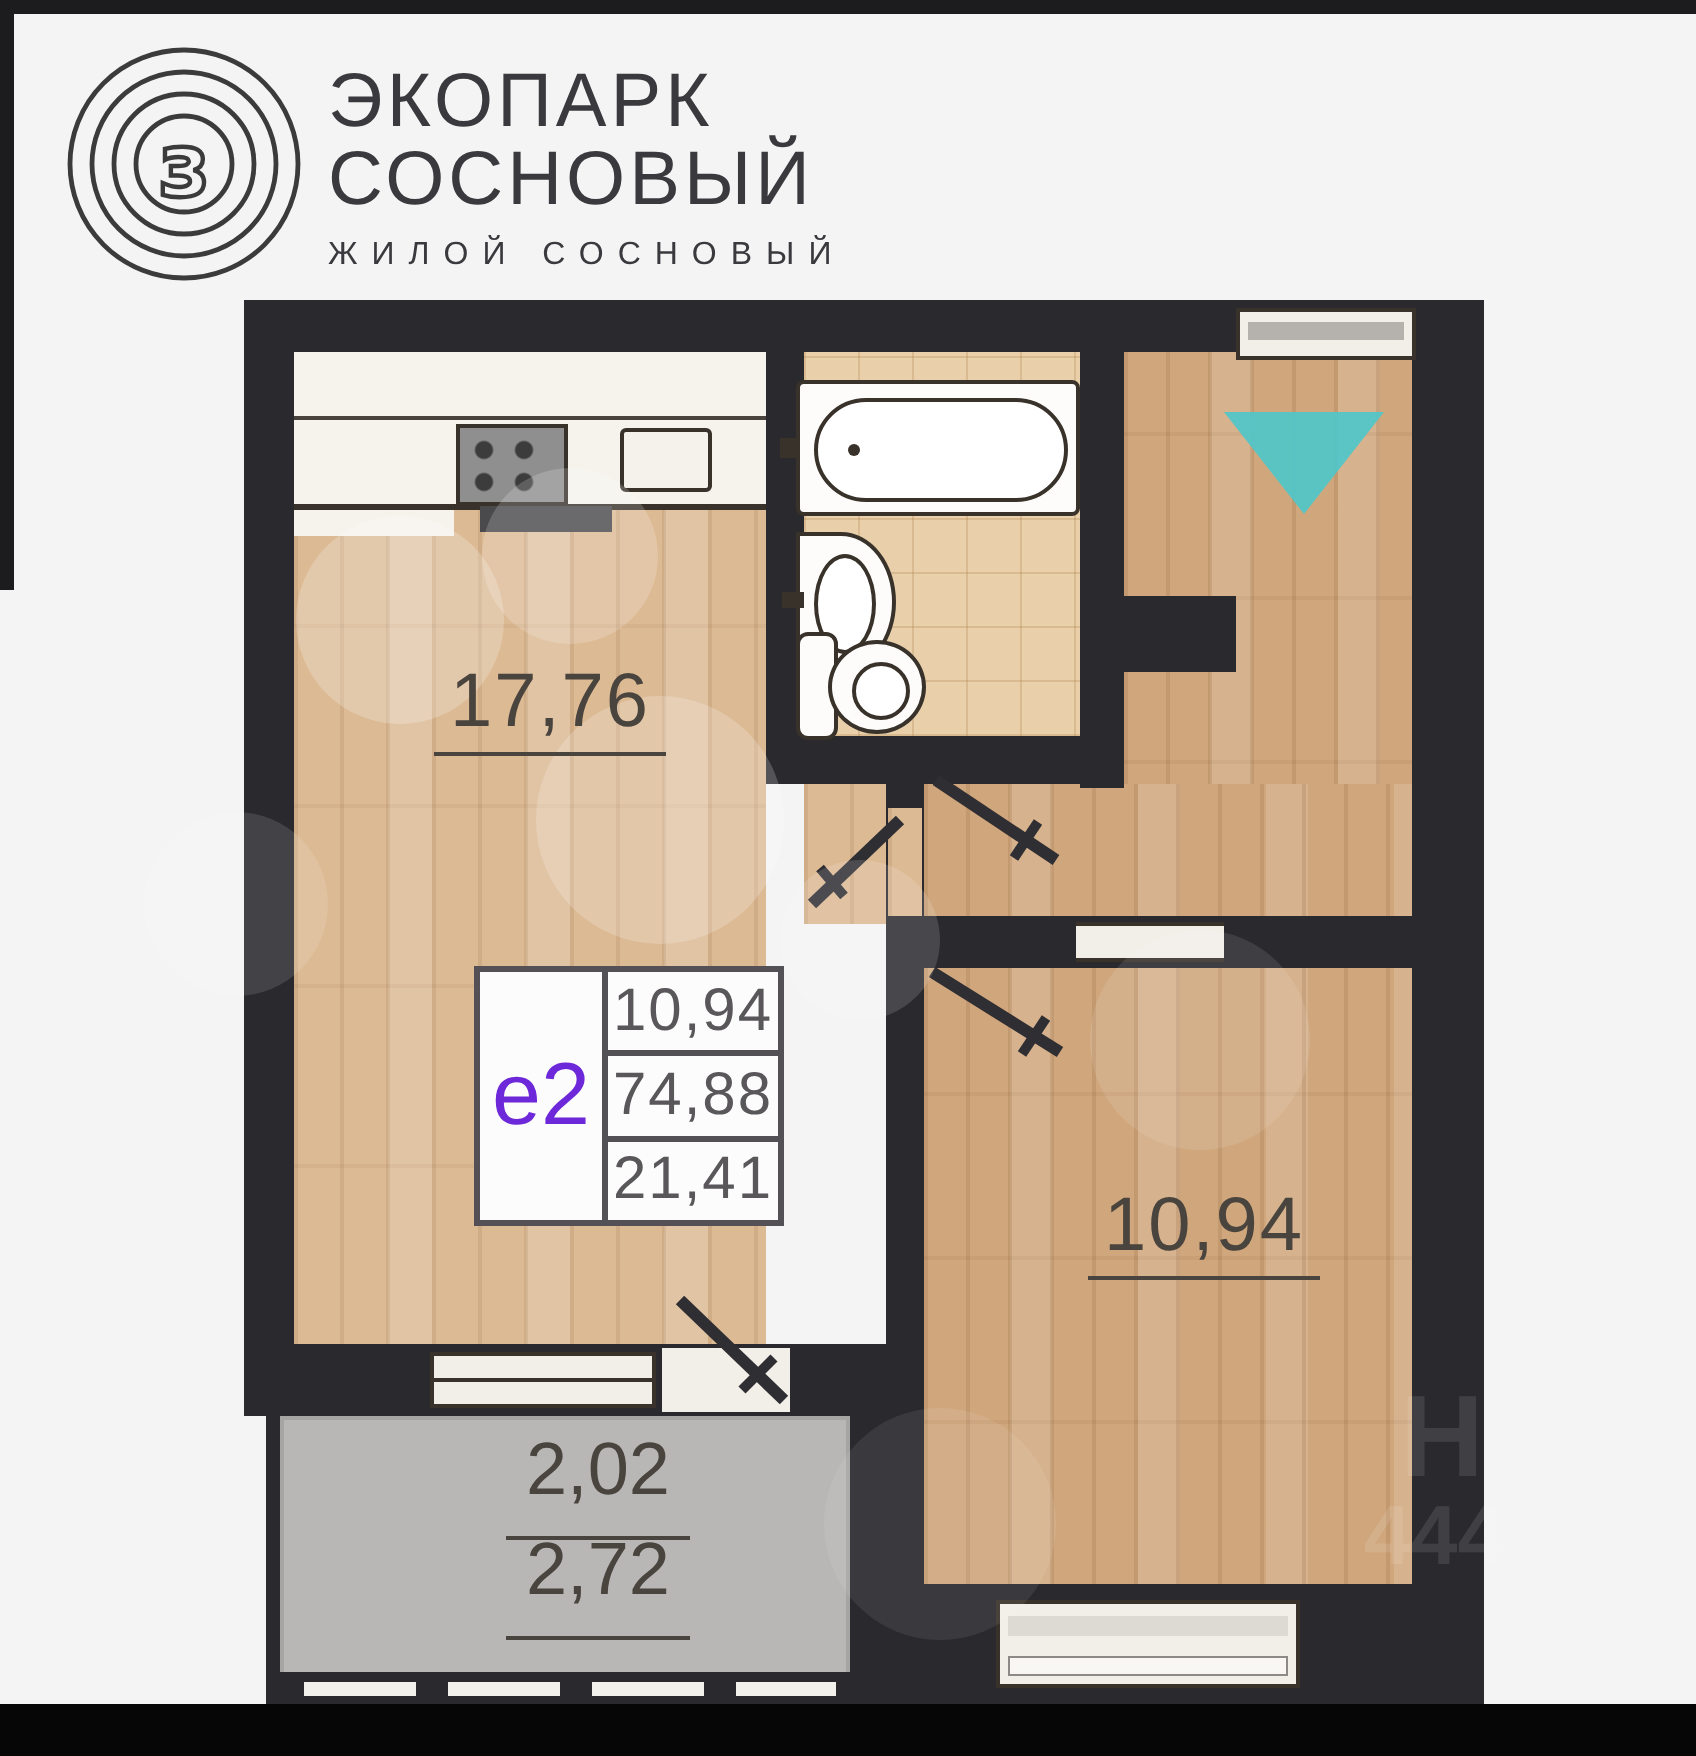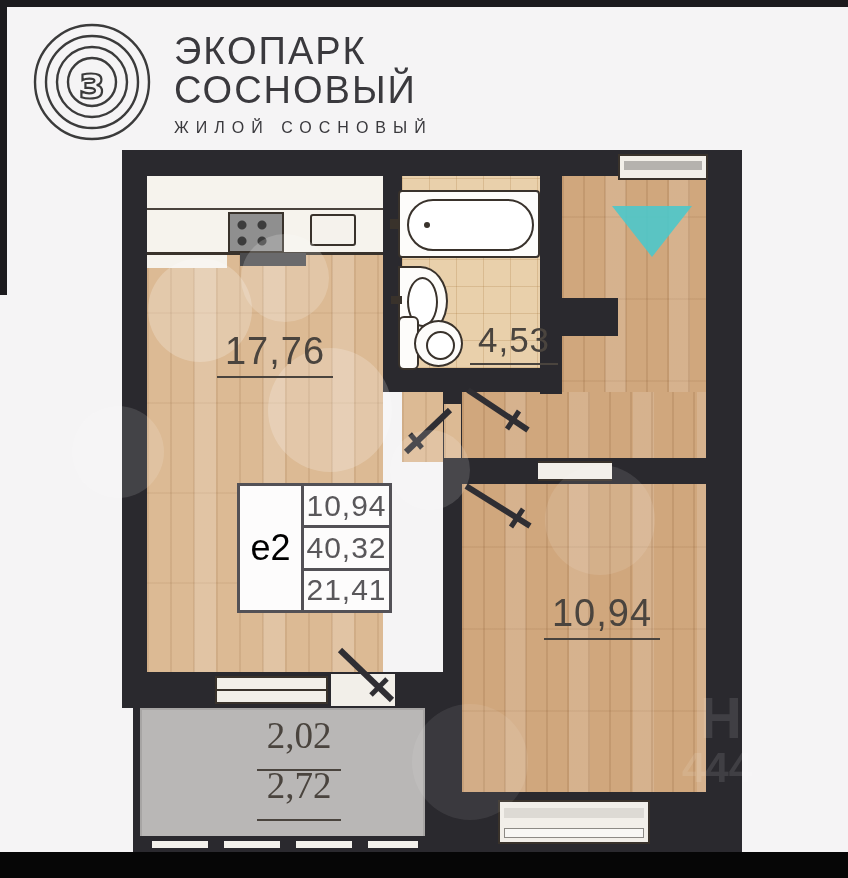--- a/index.html
+++ b/index.html
@@ -27,46 +27,46 @@
       repeating-linear-gradient(0deg,rgba(160,110,50,.22) 0 1px,transparent 1px 27px);}
   .balcony-floor{background:#b9b7b6;box-shadow:inset 0 0 0 2px #a7a5a4;}
   .white-open{background:#f2efe9;border:2px solid #39322b;box-sizing:border-box;}
   .room-label{color:#4a443e;font-size:38px;letter-spacing:1px;text-align:center;}
   .room-label span{display:inline-block;border-bottom:2.5px solid #4a443e;padding:0 8px 3px;}
   
   .fix{box-sizing:border-box;border:2.5px solid #39322b;background:#fdfcfa;}
   
   .infobox{display:flex;background:#fdfcfc;border:3px solid #535156;box-sizing:border-box;}
   .infobox .typecell{width:61px;border-right:3px solid #535156;display:flex;align-items:center;
-        justify-content:center;font-size:36px;color:#000000;}
+        justify-content:center;font-size:44px;color:#6d28d9;}
   .infobox .rows{flex:1;display:flex;flex-direction:column;}
   .infobox .rows div{flex:1;display:flex;align-items:center;justify-content:center;
         font-size:30px;color:#59575a;letter-spacing:1px;}
   .infobox .rows div + div{border-top:3px solid #535156;}
   .balc-label{color:#4a443e;font-size:37px;text-align:center;}
-  .balc-label span{display:inline-block;border-bottom:2.5px solid #4a443e;padding:0 10px 12px;font-family:Liberation Serif, serif;}
+  .balc-label span{display:inline-block;border-bottom:2.5px solid #4a443e;padding:0 10px 12px;}
 </style>
 </head>
 <body>
 
 <div class="page">
 
   <div class="abs" style="left:0;top:0;width:848px;height:7px;background:#1c1b1e;"></div>
   <div class="abs" style="left:0;top:0;width:7px;height:295px;background:#1c1b1e;"></div>
   <div class="abs" style="left:0;top:852px;width:848px;height:26px;background:#060606;"></div>
 
   <div class="abs" style="left:28px;top:18px;width:760px;height:130px;">
     <svg class="abs" style="left:0;top:0;" width="128" height="128" viewBox="0 0 128 128">
       <circle cx="64" cy="64" r="57" fill="none" stroke="#3b3b3b" stroke-width="2.4"></circle>
       <circle cx="64" cy="64" r="46" fill="none" stroke="#3b3b3b" stroke-width="2.4"></circle>
       <circle cx="64" cy="64" r="35" fill="none" stroke="#3b3b3b" stroke-width="2.4"></circle>
       <circle cx="64" cy="64" r="24" fill="none" stroke="#3b3b3b" stroke-width="2.4"></circle>
       <text x="64" y="80" text-anchor="middle" font-size="44" font-family="DejaVu Sans, sans-serif" font-weight="bold" fill="#f5f4f5" stroke="#3b3b3b" stroke-width="2.2">з</text>
     </svg>
-    <div class="abs" style="left:146px;top:14px;">
+    <div class="abs" style="left:136px;top:14px;">
       <div class="brand-title">ЭКОПАРК</div>
       <div class="brand-title">СОСНОВЫЙ</div>
       <div class="brand-sub">ЖИЛОЙ СОСНОВЫЙ</div>
     </div>
   </div>
 
   <div class="abs" style="left:0;top:0;width:848px;height:878px;">
 
     <div class="abs wood-light" style="left:147px;top:176px;width:236px;height:496px;"></div>
     <div class="abs" style="left:147px;top:176px;width:236px;height:79px;background:#f6f3ed;"></div>
@@ -159,36 +159,33 @@
         <circle cx="600" cy="520" r="55" opacity="0.10"></circle>
         <circle cx="470" cy="762" r="58" opacity="0.08"></circle>
       </g>
       <text x="700" y="738" font-size="58" fill="#ffffff" opacity="0.10" font-family="Liberation Sans, sans-serif" font-weight="bold">Н</text>
       <text x="682" y="782" font-size="42" fill="#ffffff" opacity="0.10" font-family="Liberation Sans, sans-serif" font-weight="bold">444</text>
     </svg>
 
     <div class="abs room-label" style="left:200px;top:330px;width:150px;">
       <span>17,76</span>
     </div>
-    <div class="abs room-label" style="left:452px;top:320px;width:124px;font-size:35px;">
-      <span>4,53</span>
-    </div>
     <div class="abs room-label" style="left:526px;top:592px;width:152px;">
       <span>10,94</span>
     </div>
     <div class="abs balc-label" style="left:228px;top:714px;width:142px;">
       <span>2,02</span>
     </div>
     <div class="abs balc-label" style="left:228px;top:764px;width:142px;">
       <span>2,72</span>
     </div>
 
     <div class="abs infobox" style="left:237px;top:483px;width:155px;height:130px;">
       <div class="typecell">е2</div>
       <div class="rows">
         <div>10,94</div>
-        <div>40,32</div>
+        <div>74,88</div>
         <div>21,41</div>
       </div>
     </div>
 
   </div>
 </div>
 
 </body></html>

